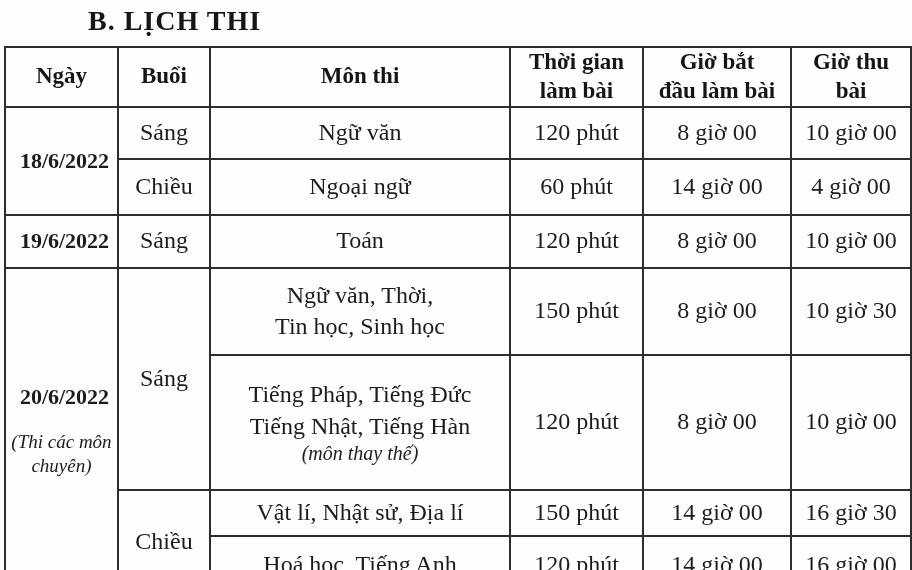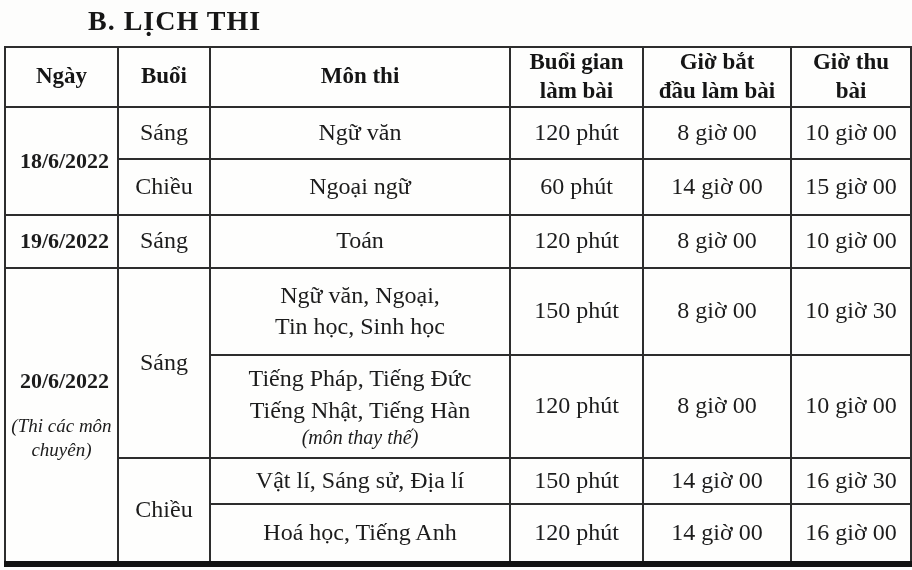--- a/index.html
+++ b/index.html
@@ -66,21 +66,21 @@
     font-style: italic;
     font-size: 20px;
     line-height: 1.15;
     text-align: center;
   }
   tr.row-header   { height: 50px; }
   tr.row-1 { height: 52px; }
   tr.row-2 { height: 56px; }
   tr.row-3 { height: 53px; }
   tr.row-4 { height: 87px; }
-  tr.row-5 { height: 103px; }
+  tr.row-5 { height: 135px; }
   tr.row-6 { height: 46px; }
   tr.row-7 { height: 60px; }
 </style>
 </head>
 <body>
 
 <div class="page-title">B. LỊCH THI</div>
 
 <table class="schedule">
   <colgroup>
@@ -90,21 +90,21 @@
     <col style="width:133px">
     <col style="width:148px">
     <col style="width:120px">
   </colgroup>
 
   <tbody>
       <tr class="row-header">
     <th>Ngày</th>
     <th>Buổi</th>
     <th>Môn thi</th>
-    <th>Buổi gian
+    <th>Thời gian
 làm bài</th>
     <th>Giờ bắt
 đầu làm bài</th>
     <th>Giờ thu
 bài</th>
   </tr>
 
   <tr class="row-1">
     <td rowspan="2">
       <span class="date-label">18/6/2022</span>
@@ -114,61 +114,61 @@
     <td>120 phút</td>
     <td>8 giờ 00</td>
     <td>10 giờ 00</td>
   </tr>
 
   <tr class="row-2">
     <td>Chiều</td>
     <td>Ngoại ngữ</td>
     <td>60 phút</td>
     <td>14 giờ 00</td>
-    <td>15 giờ 00</td>
+    <td>4 giờ 00</td>
   </tr>
 
   <tr class="row-3">
     <td>
       <span class="date-label">19/6/2022</span>
     </td>
     <td>Sáng</td>
     <td>Toán</td>
     <td>120 phút</td>
     <td>8 giờ 00</td>
     <td>10 giờ 00</td>
   </tr>
 
   <tr class="row-4">
     <td rowspan="4">
       <div class="date-label">20/6/2022</div>
       <div class="note">(Thi các môn chuyên)</div>
     </td>
     <td rowspan="2">Sáng</td>
-    <td class="multiline">Ngữ văn, Ngoại,
+    <td class="multiline">Ngữ văn, Thời,
 Tin học, Sinh học</td>
     <td>150 phút</td>
     <td>8 giờ 00</td>
     <td>10 giờ 30</td>
   </tr>
 
   <tr class="row-5">
     <td>
       <div class="multiline">Tiếng Pháp, Tiếng Đức
 Tiếng Nhật, Tiếng Hàn</div>
       <div class="subject-note">(môn thay thế)</div>
     </td>
     <td>120 phút</td>
     <td>8 giờ 00</td>
     <td>10 giờ 00</td>
   </tr>
 
   <tr class="row-6">
     <td rowspan="2">Chiều</td>
-    <td>Vật lí, Sáng sử, Địa lí</td>
+    <td>Vật lí, Nhật sử, Địa lí</td>
     <td>150 phút</td>
     <td>14 giờ 00</td>
     <td>16 giờ 30</td>
   </tr>
 
   <tr class="row-7">
     <td>Hoá học, Tiếng Anh</td>
     <td>120 phút</td>
     <td>14 giờ 00</td>
     <td>16 giờ 00</td>

